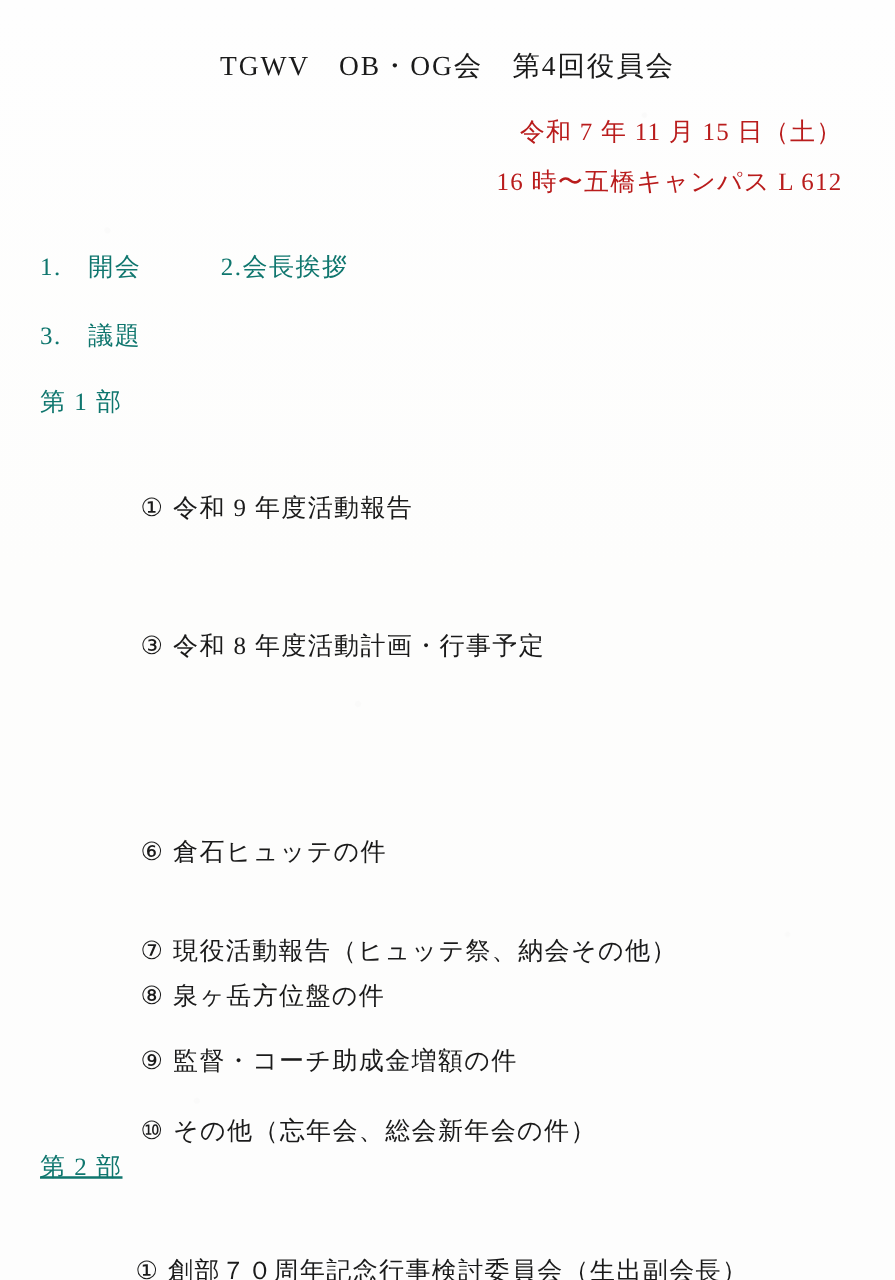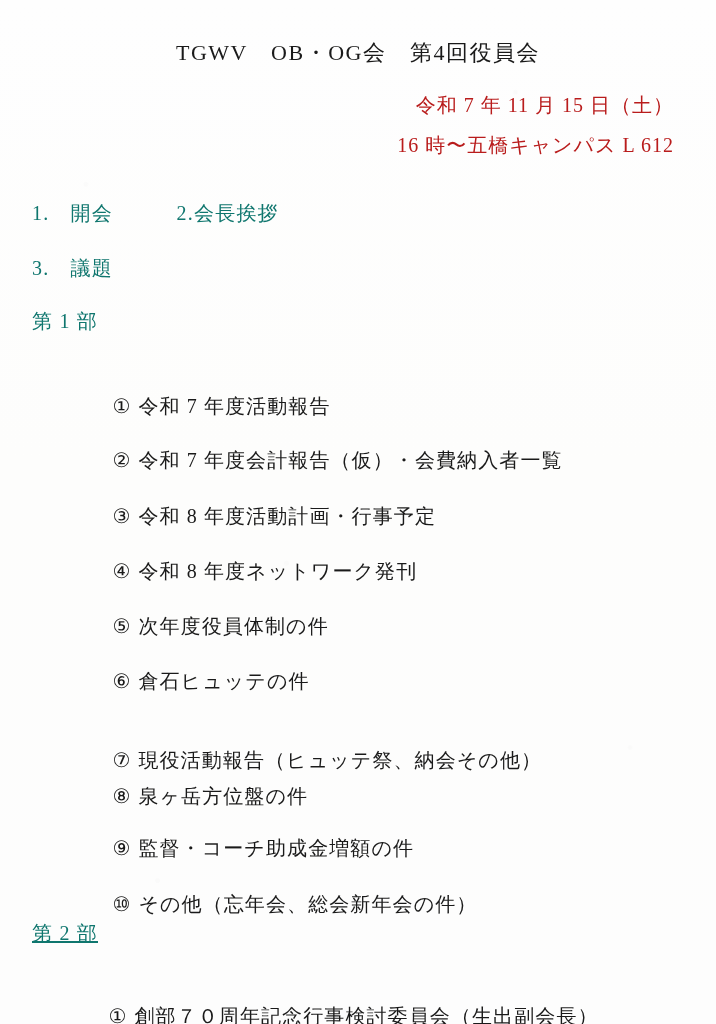--- a/index.html
+++ b/index.html
@@ -98,33 +98,24 @@
   <div class="doc-title">TGWV　OB・OG会　第4回役員会</div>
 
   <div class="line-right date-line">令和 7 年 11 月 15 日（土）</div>
   <div class="line-right venue-line">16 時〜五橋キャンパス L 612</div>
 
   <div class="left-block row-open">1.　開会　　　2.会長挨拶</div>
   <div class="left-block row-agenda">3.　議題</div>
   <div class="left-block row-part1">第 1 部</div>
 
   <div class="item" style="top:370px">
-    <span class="item-circ">①</span><span>令和 7 年度活動報告</span>
-  </div>
-  <div class="item" style="top:424px">
-    <span class="item-circ">②</span><span>令和 7 年度会計報告（仮）・会費納入者一覧</span>
+    <span class="item-circ">①</span><span>令和 9 年度活動報告</span>
   </div>
   <div class="item" style="top:480px">
     <span class="item-circ">③</span><span>令和 8 年度活動計画・行事予定</span>
-  </div>
-  <div class="item" style="top:535px">
-    <span class="item-circ">④</span><span>令和 8 年度ネットワーク発刊</span>
-  </div>
-  <div class="item" style="top:590px">
-    <span class="item-circ">⑤</span><span>次年度役員体制の件</span>
   </div>
   <div class="item" style="top:645px">
     <span class="item-circ">⑥</span><span>倉石ヒュッテの件</span>
   </div>
   <div class="item" style="top:724px">
     <span class="item-circ">⑦</span><span>現役活動報告（ヒュッテ祭、納会その他）</span>
   </div>
   <div class="item" style="top:760px">
     <span class="item-circ">⑧</span><span>泉ヶ岳方位盤の件</span>
   </div>

